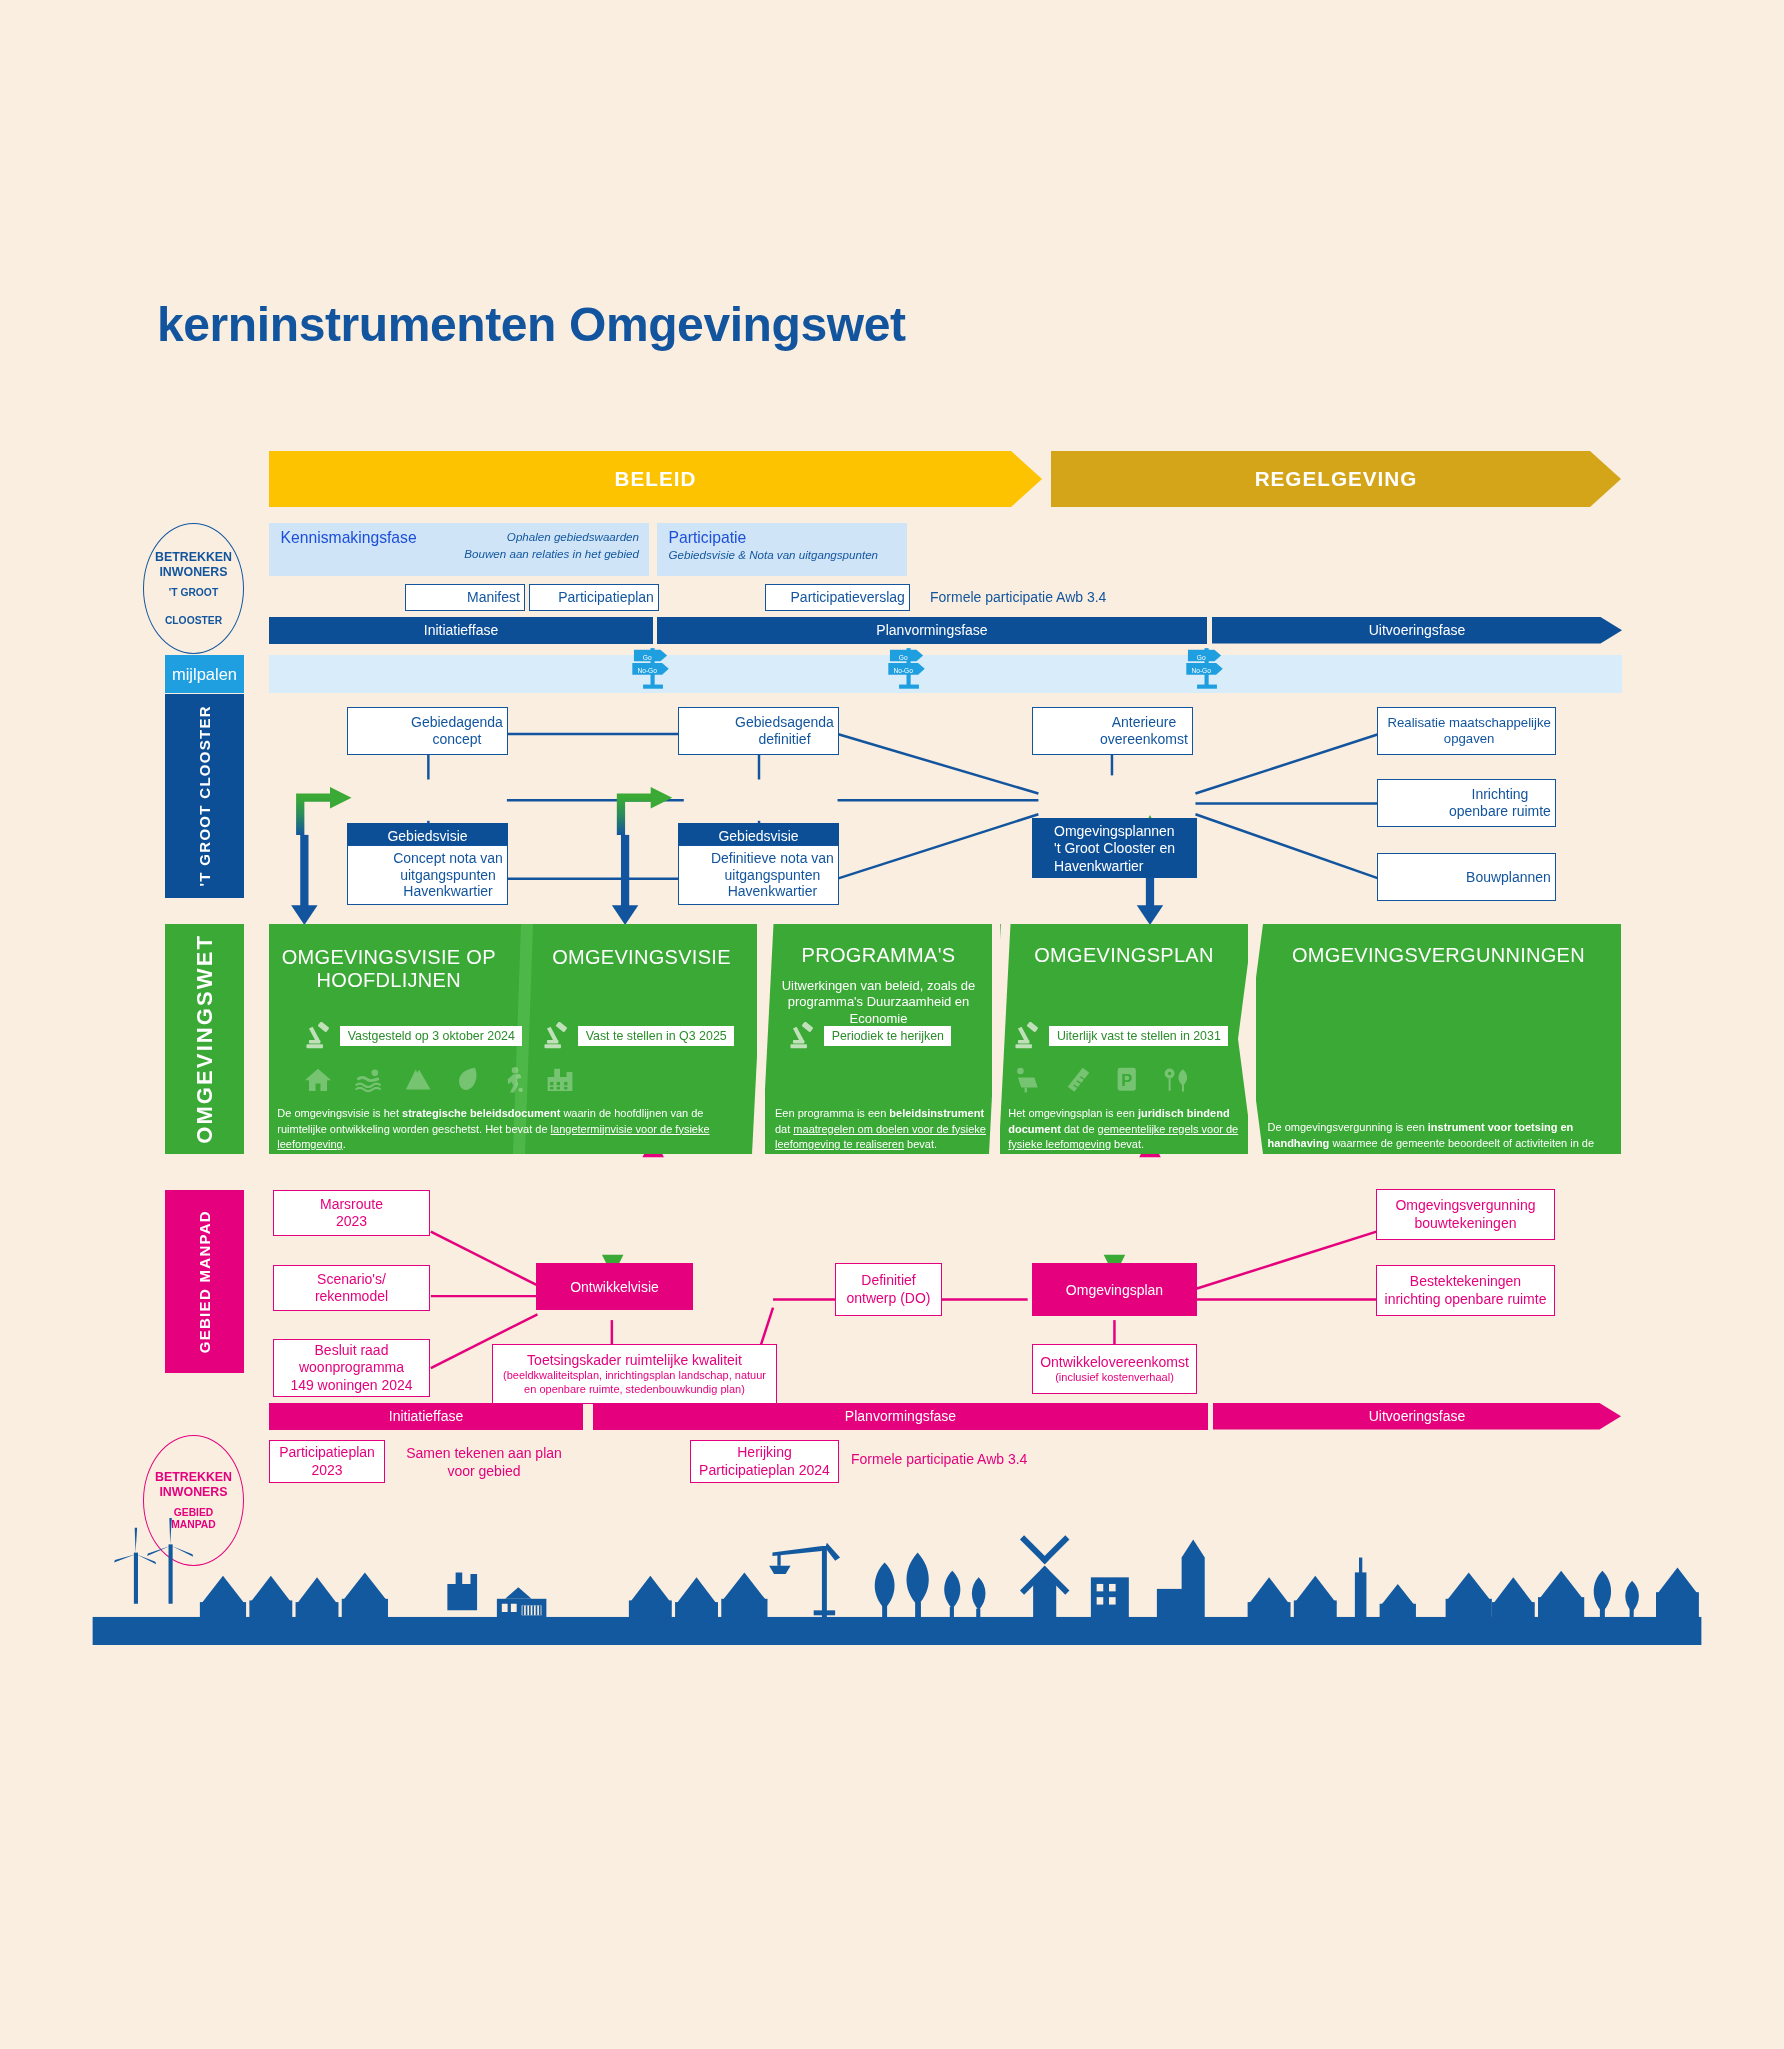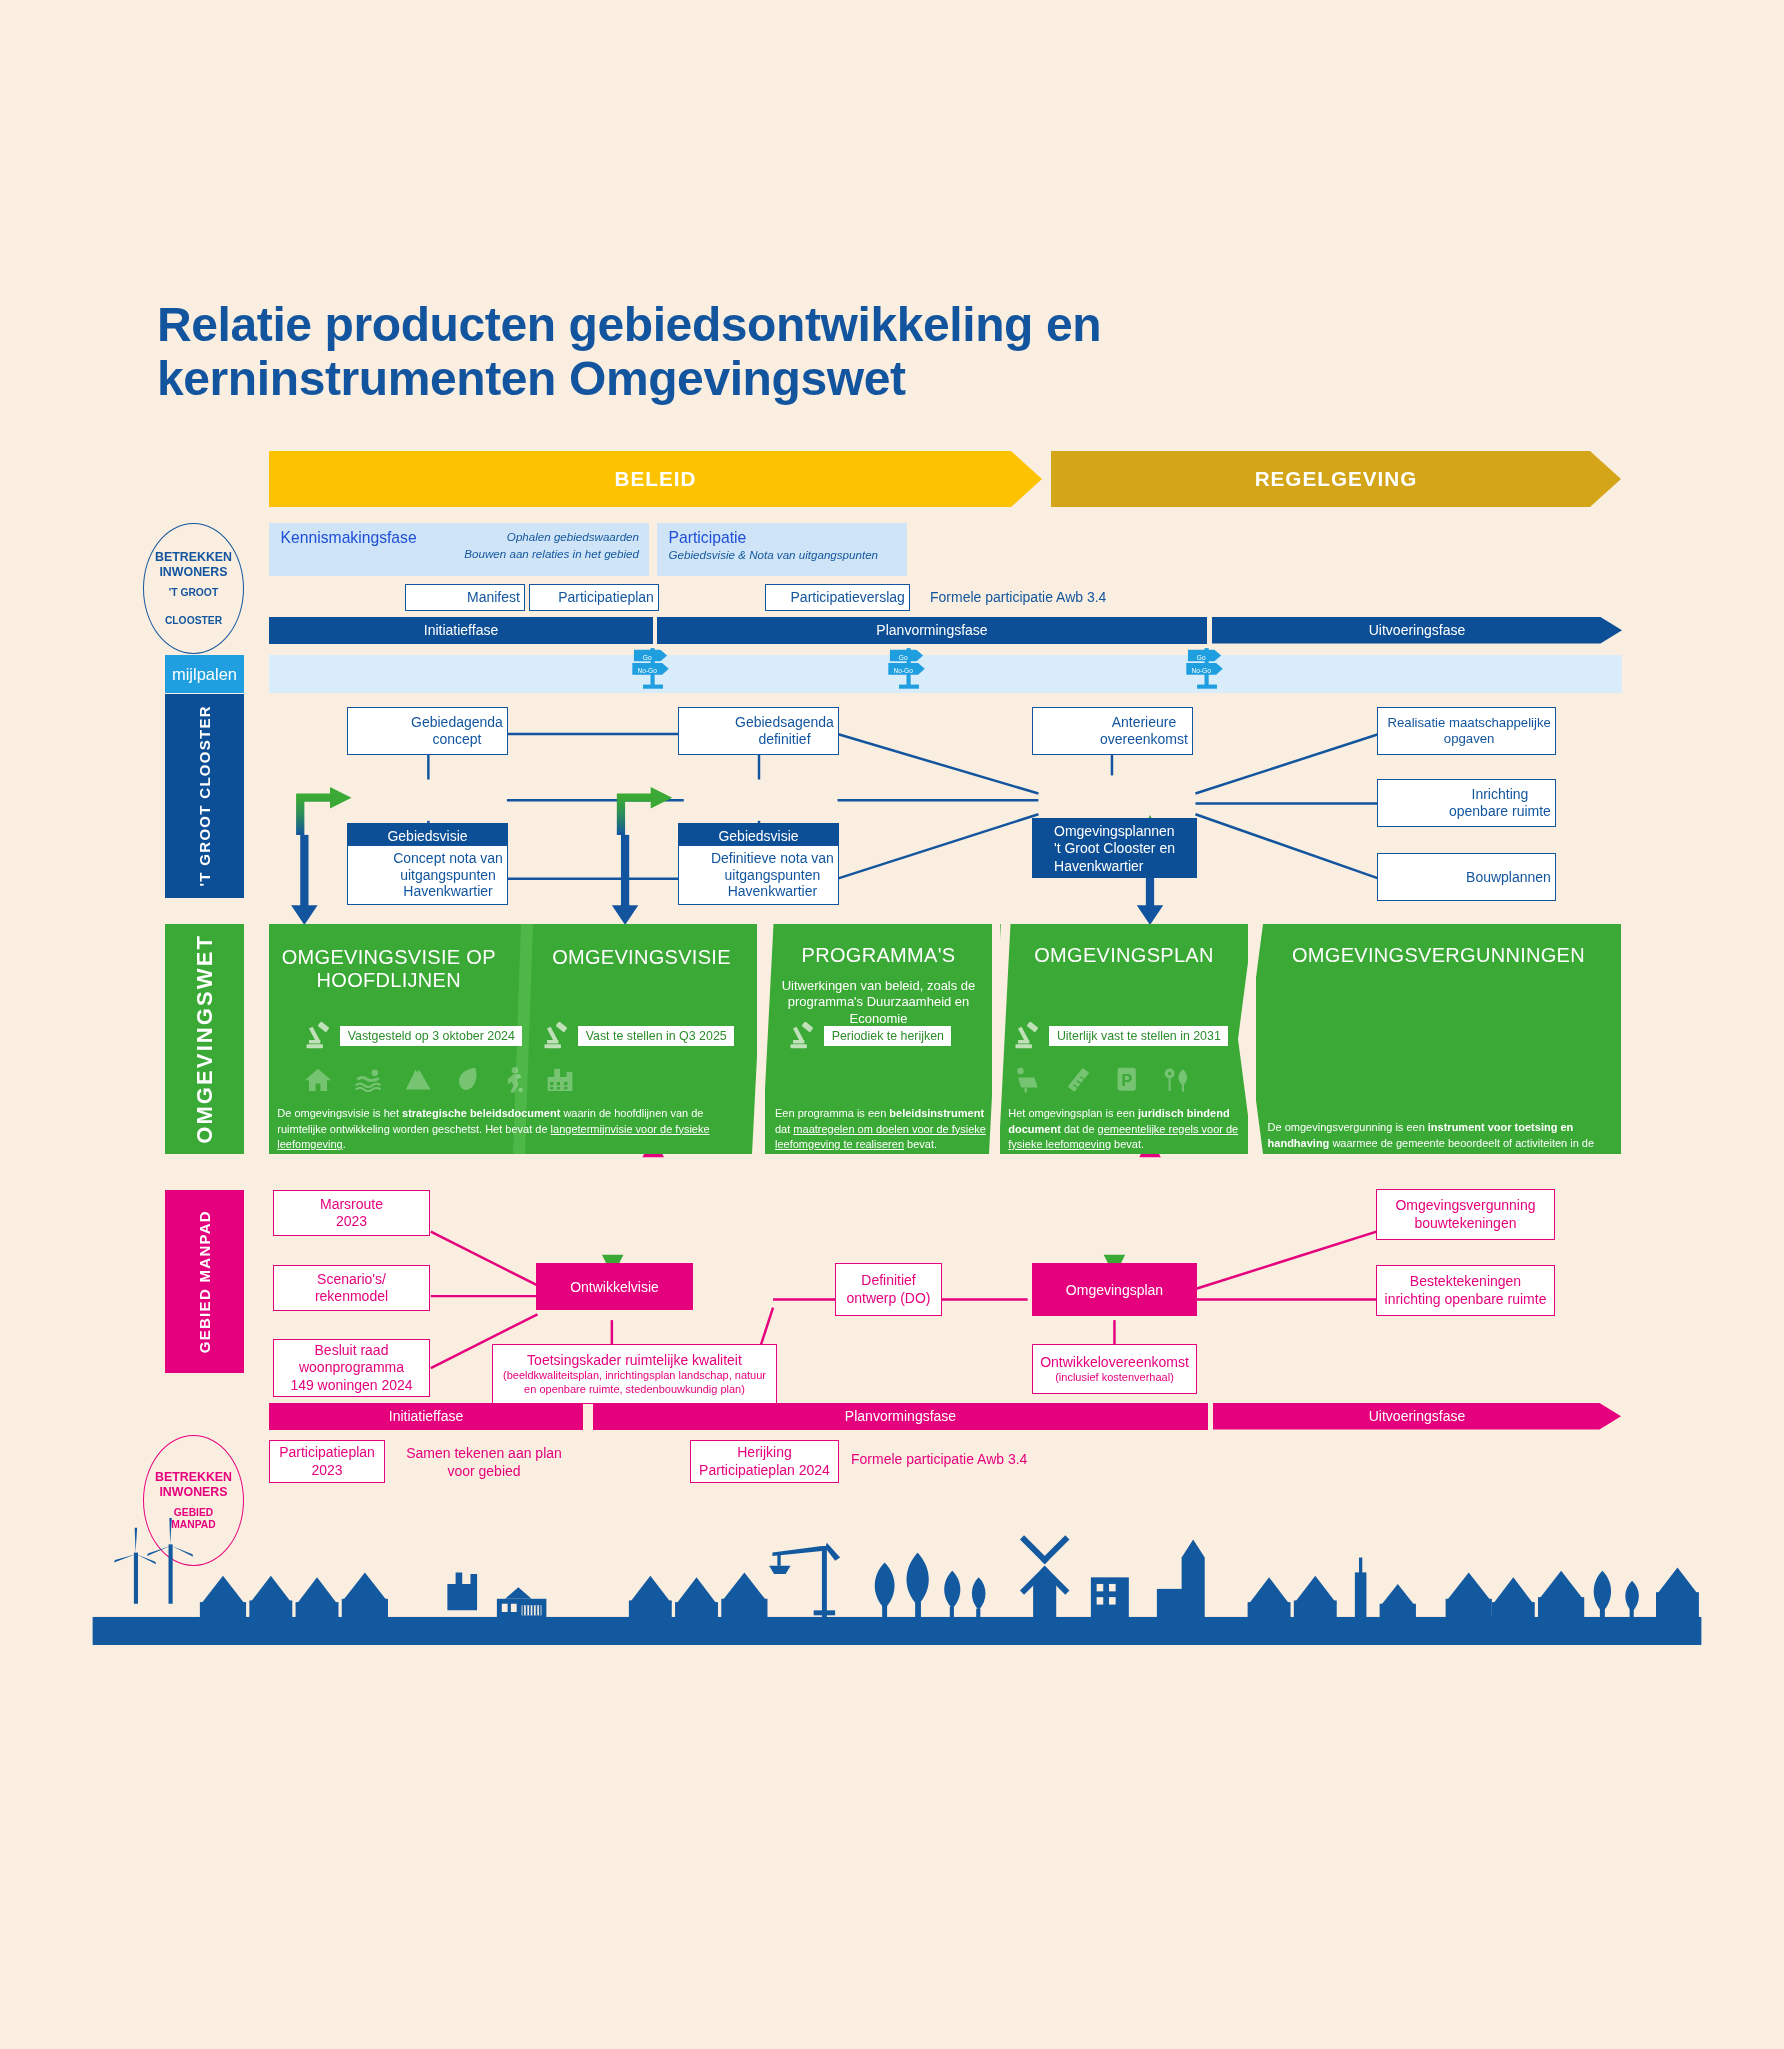--- a/index.html
+++ b/index.html
@@ -113,21 +113,20 @@
   .btext{color:#12559e;font-size:14px;line-height:1.25;}
 
   svg.lines{position:absolute;left:0;top:0;pointer-events:none;}
 </style>
 </head>
 <body>
 
 <div class="stage">
 
   <div class="abs" id="title">
-    <div>Relatie producten gebiedsontwikkeling en</div>
     <div>kerninstrumenten Omgevingswet</div>
   </div>
 
   <div class="abs chev" id="beleid-banner">
     <span>BELEID</span>
   </div>
   <div class="abs chev" id="regelgeving-banner">
     <span>REGELGEVING</span>
   </div>
 

